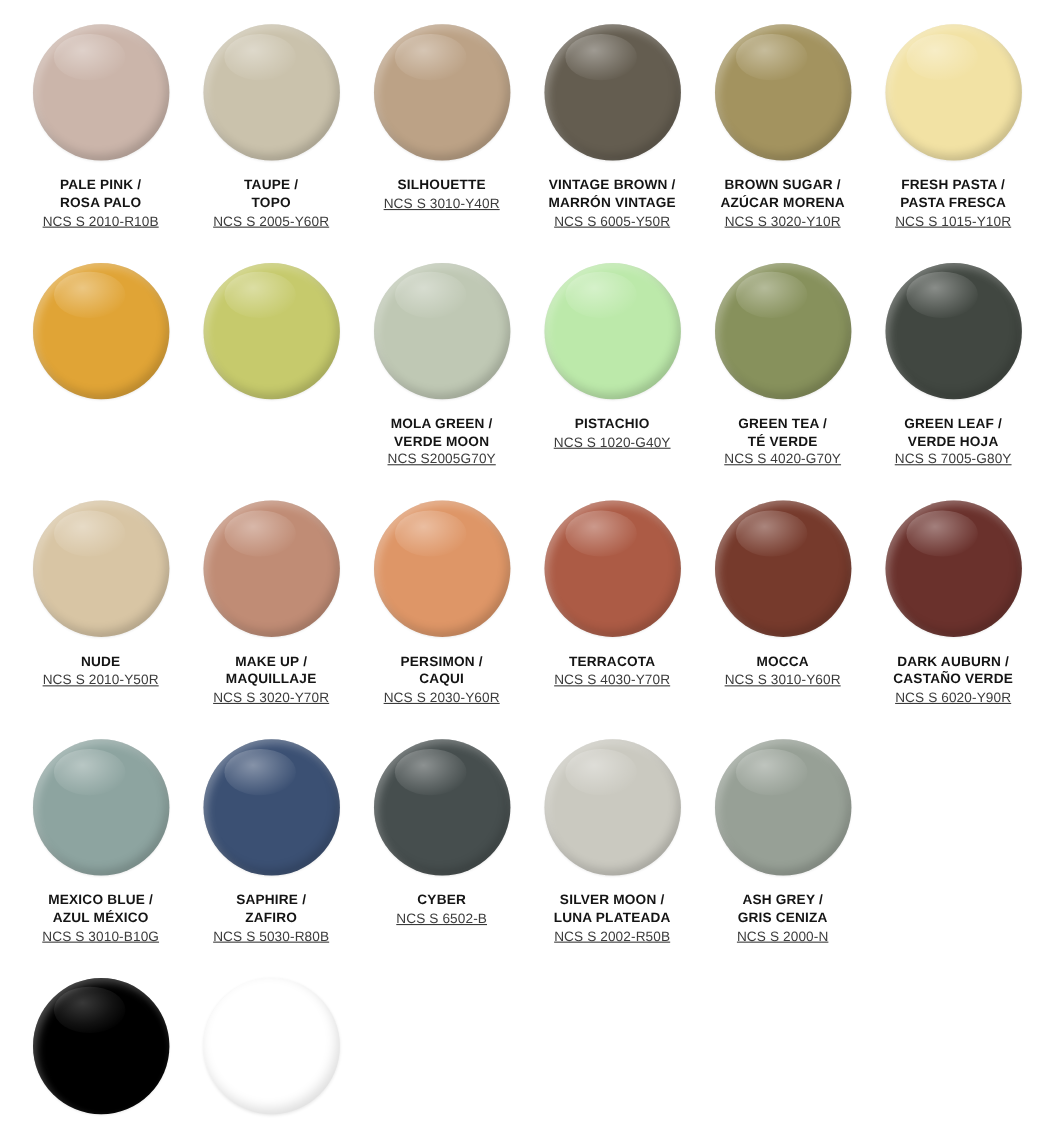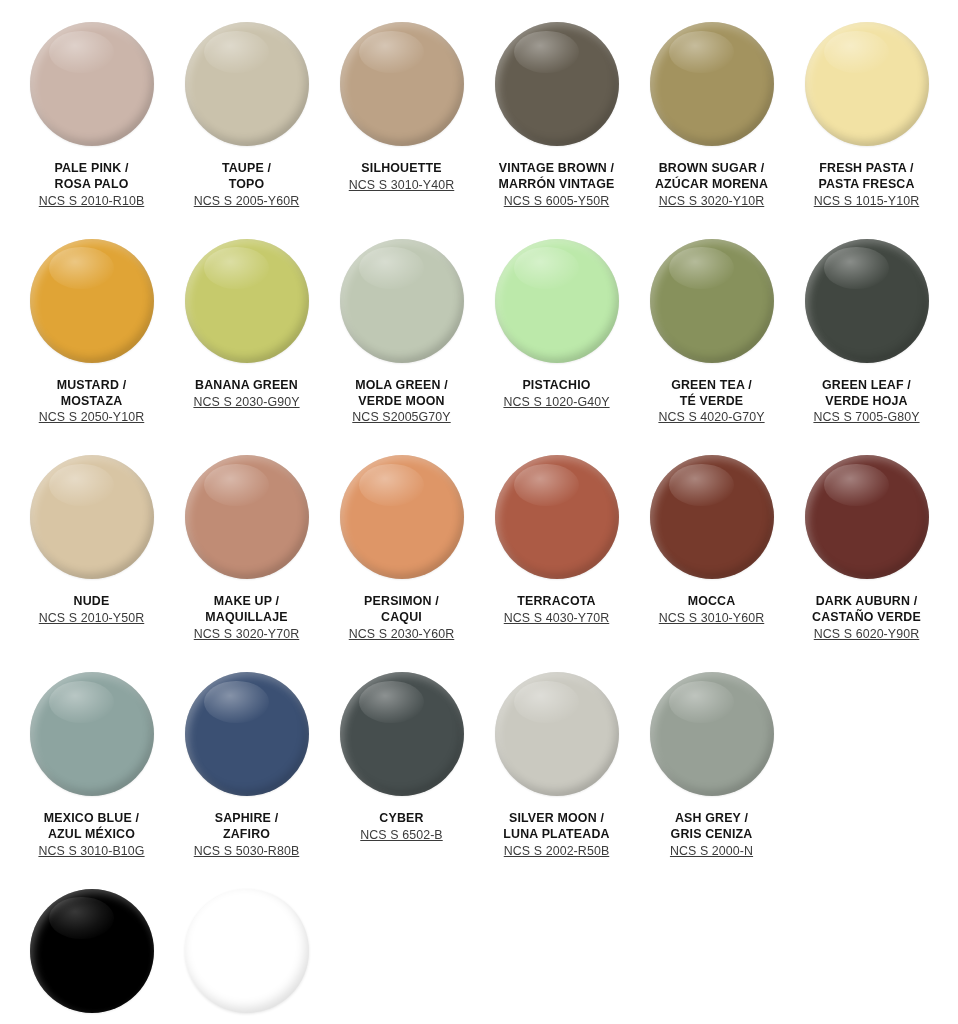--- a/index.html
+++ b/index.html
@@ -175,33 +175,24 @@
           <div class="name-line">PASTA FRESCA</div>
           <div class="code-line">NCS S 1015-Y10R</div>
         </div>
       </div>
     </div>
     <div class="palette-row">
       <div class="swatch-cell">
         <div class="chip-wrap">
           <div class="chip" title="#E0A436" style="background: rgb(224, 164, 54);"></div>
         </div>
-        <div class="labels">
-          <div class="name-line">MUSTARD /</div>
-          <div class="name-line">MOSTAZA</div>
-          <div class="code-line">NCS S 2050-Y10R</div>
-        </div>
       </div>
       <div class="swatch-cell">
         <div class="chip-wrap">
           <div class="chip" title="#C6CA6C" style="background: rgb(198, 202, 108);"></div>
-        </div>
-        <div class="labels">
-          <div class="name-line">BANANA GREEN</div>
-          <div class="code-line">NCS S 2030-G90Y</div>
         </div>
       </div>
       <div class="swatch-cell">
         <div class="chip-wrap">
           <div class="chip" title="#BFC8B4" style="background: rgb(191, 200, 180);"></div>
         </div>
         <div class="labels">
           <div class="name-line">MOLA GREEN /</div>
           <div class="name-line">VERDE MOON</div>
           <div class="code-line">NCS S2005G70Y</div>

